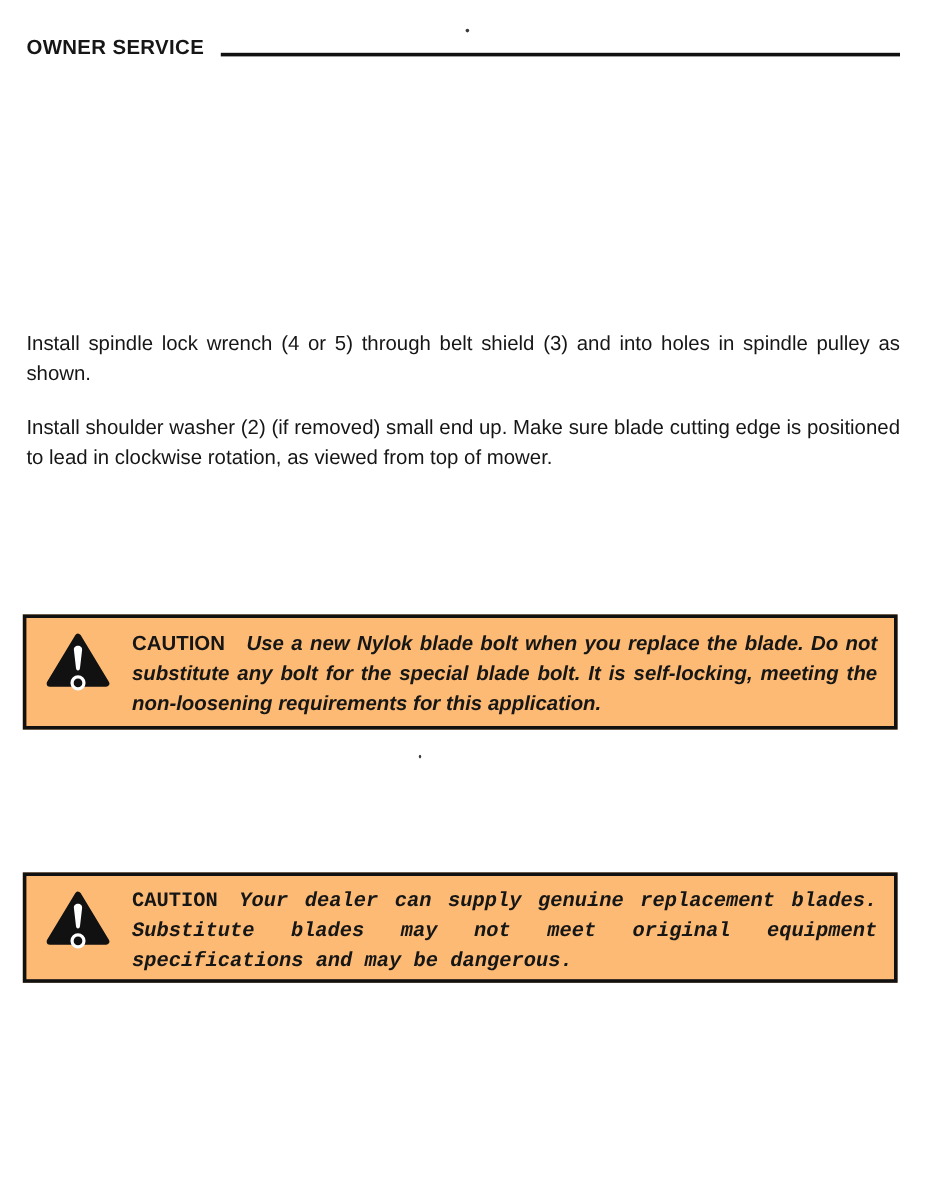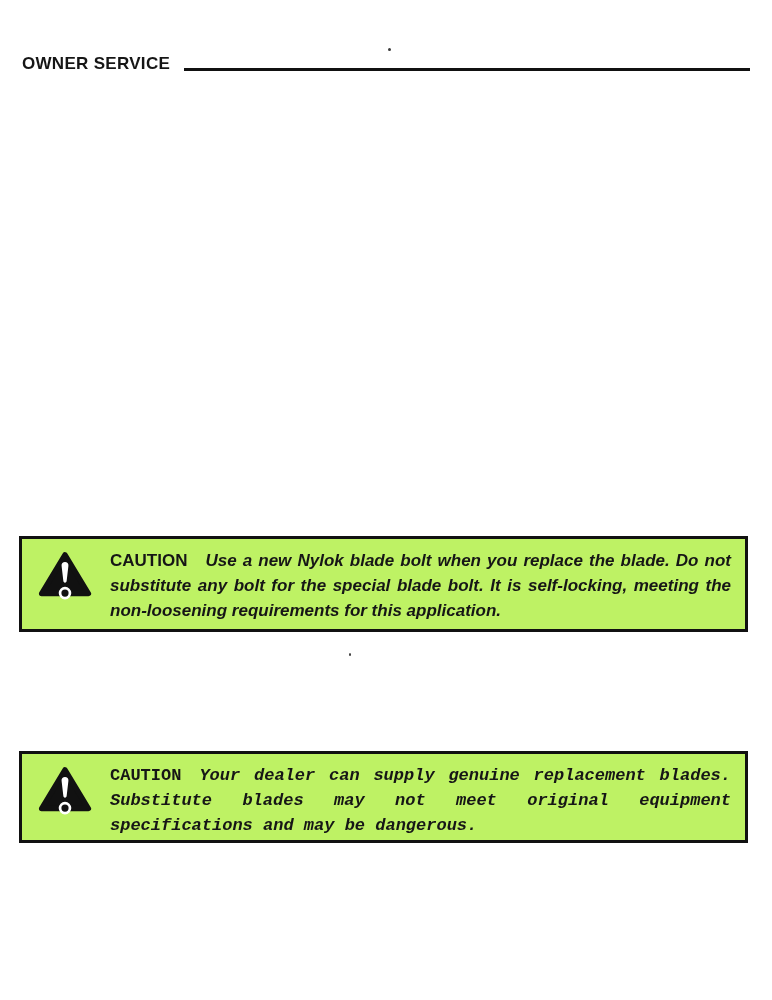--- a/index.html
+++ b/index.html
@@ -7,21 +7,20 @@
   body {
     width: 772px; height: 1000px;
     font-family: "Liberation Sans", "DejaVu Sans", sans-serif;
     color: #161616;
     position: relative;
     overflow: hidden;
   }
   .page {
     position: absolute; inset: 0;
     background: #ffffff;
-    margin-top: 24px;
   }
   
   .running-head {
     position: absolute; left: 22px; top: 30px; width: 728px;
     display: flex; align-items: flex-end;
   }
   .running-head-title {
     font-size: 17px; font-weight: 700; letter-spacing: 0.3px;
     line-height: 20px; white-space: nowrap;
   }
@@ -43,21 +42,21 @@
   }
   .p1 { top: 274px; }
   .p2 { top: 344px; }
   .p3 { top: 418px; }
   .p4 { top: 631px; }
   
   .caution-box {
     position: absolute; left: 19px; width: 729px;
     border: 3px solid #111;
     display: flex; align-items: flex-start;
-    background: #bef264;
+    background: #fdba74;
   }
   .caution-1 { top: 512px; height: 96px; }
   .caution-2 { top: 727px; height: 92px; font-family: Liberation Mono, monospace; }
   .caution-icon-wrap {
     flex: 0 0 86px;
     display: flex; justify-content: center;
     padding-top: 12px;
   }
   .caution-body {
     flex: 1 1 auto;
@@ -87,21 +86,23 @@
 <div class="page">
 
   <header class="running-head">
     <span class="running-head-title">OWNER SERVICE</span>
     <span class="running-head-rule"></span>
   </header>
 
   <span class="speck speck-1"></span>
 
 
+  <p class="body-para p1">Install spindle lock wrench (4 or 5) through belt shield (3) and into holes in spindle pulley as shown.</p>
 
+  <p class="body-para p2">Install shoulder washer (2) (if removed) small end up. Make sure blade cutting edge is positioned to lead in clockwise rotation, as viewed from top of mower.</p>
 
 
   <aside class="caution-box caution-1">
     <span class="caution-icon-wrap">
       <svg width="54" height="50" viewBox="0 0 60 55" aria-hidden="true">
         <path d="M30 4 L56 47 L4 47 Z" fill="#111" stroke="#111" stroke-width="6" stroke-linejoin="round"></path>
         <path d="M30 12 C32.3 12 34.1 13.7 33.8 16 L31.9 32.5 C31.8 34 31.1 34.9 30 34.9 C28.9 34.9 28.2 34 28.1 32.5 L26.2 16 C25.9 13.7 27.7 12 30 12 Z" fill="#fff"></path>
         <circle cx="30" cy="46.5" r="5.5" fill="#111" stroke="#fff" stroke-width="3"></circle>
       </svg>
     </span>

